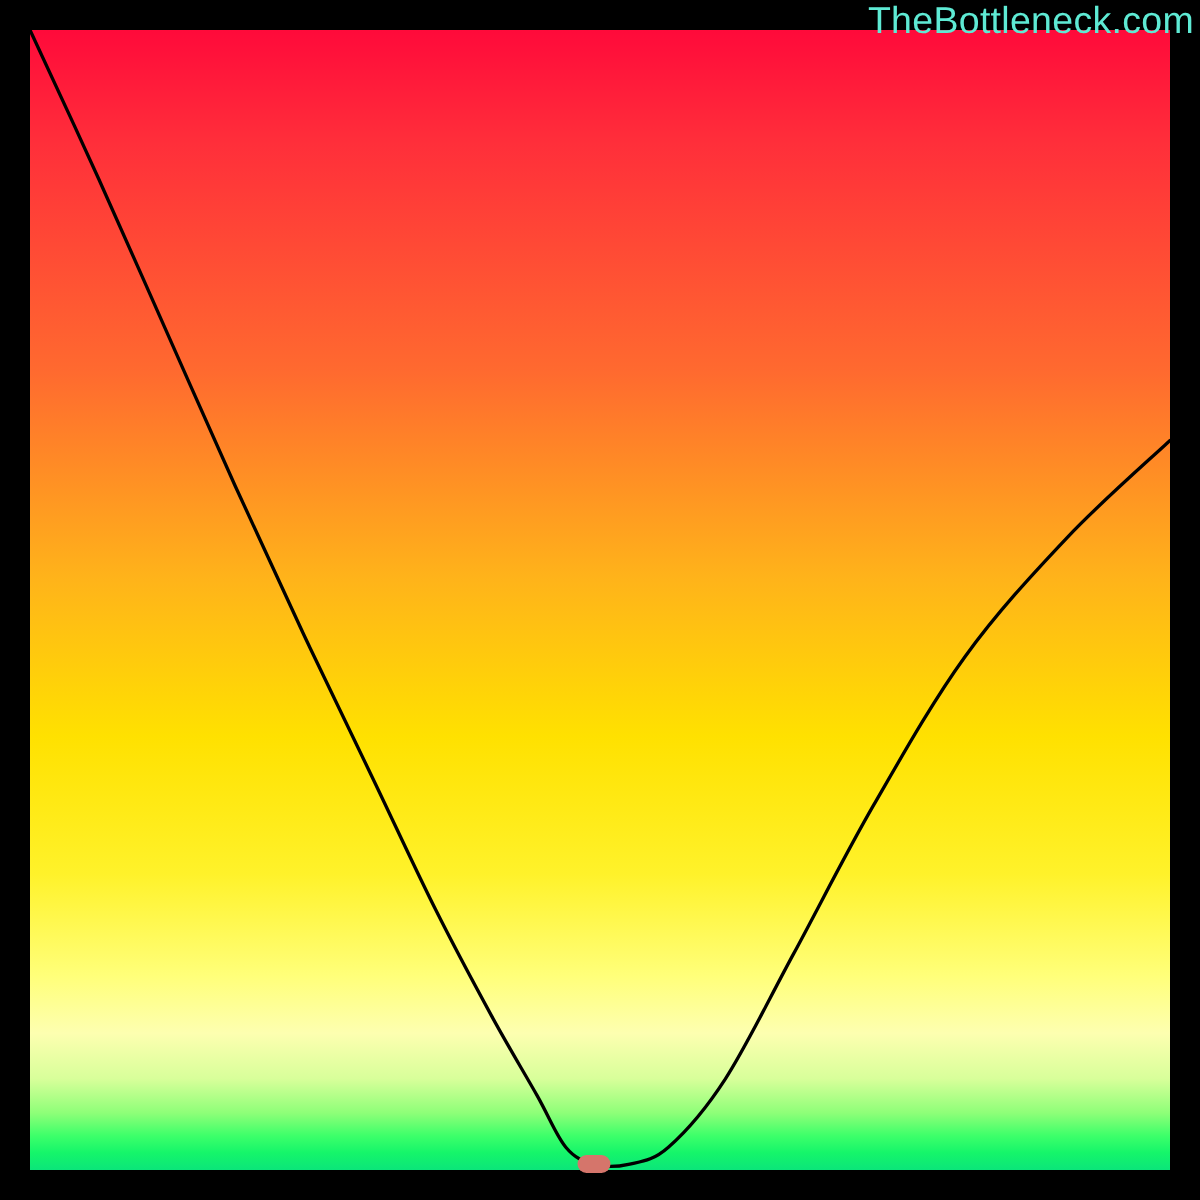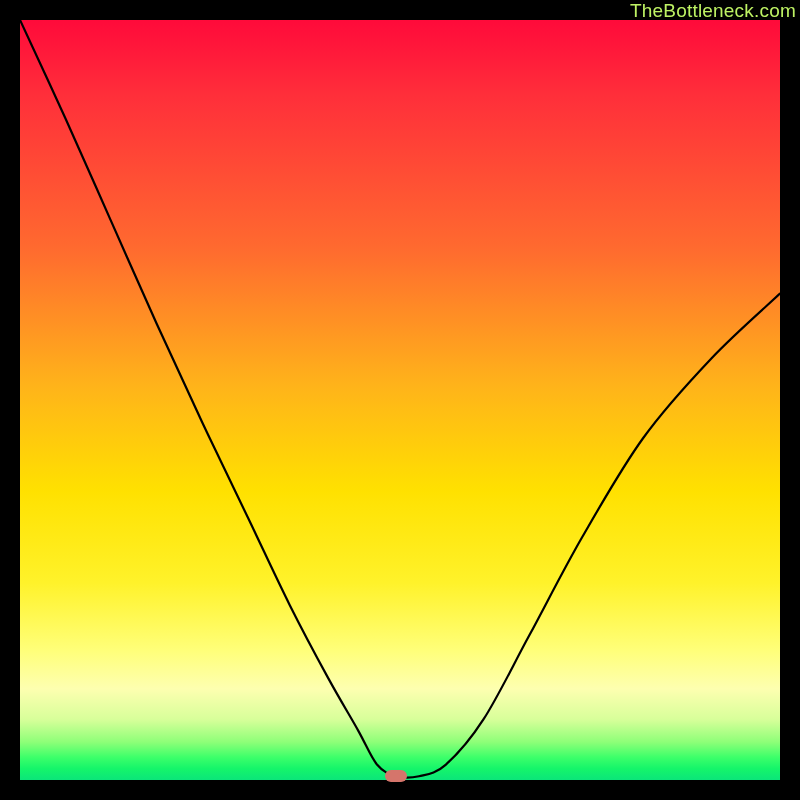--- a/index.html
+++ b/index.html
@@ -56,22 +56,22 @@
     width: 22px;
     height: 12px;
     border-radius: 6px;
     transform: translate(-50%, -50%);
     pointer-events: none;
   }
   .watermark {
     position: absolute;
     top: 0px;
     right: 4px;
-    color: #bef264;
-    font-size: 19px;
+    color: #5eead4;
+    font-size: 25px;
     letter-spacing: 0.2px;
     font-weight: 500;
     user-select: none;
   }
 </style>
 </head>
 <body>
 
 <div class="frame">
   <div class="plot-area"></div>

